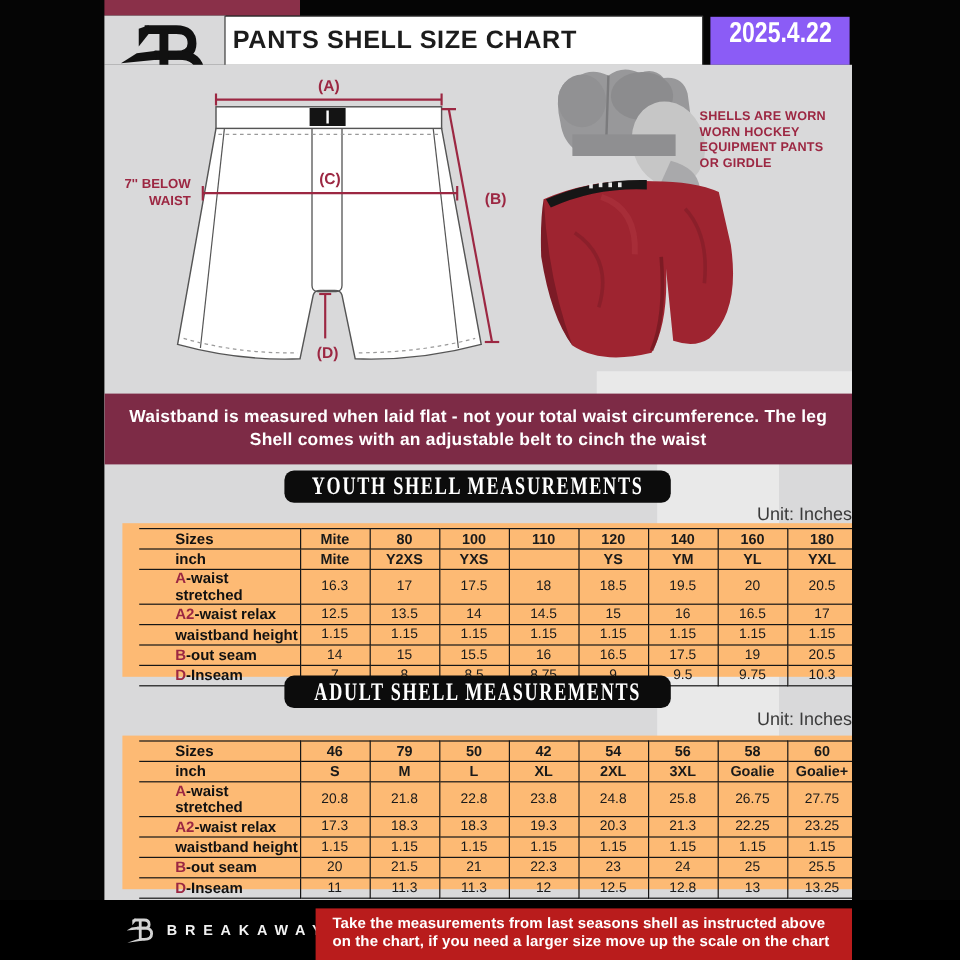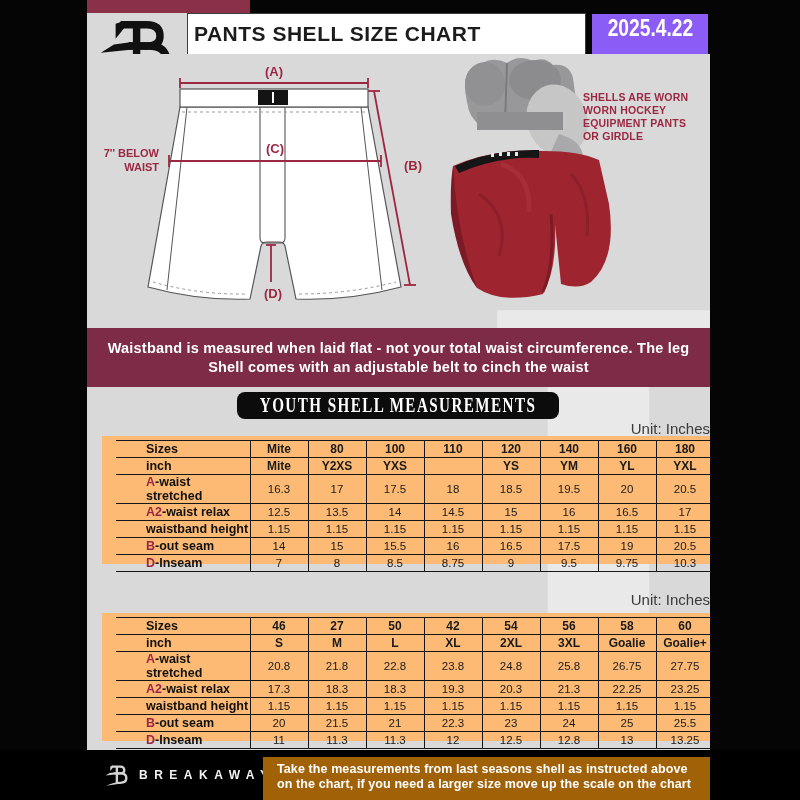--- a/index.html
+++ b/index.html
@@ -50,21 +50,21 @@
   table.size th{border-left:none;text-align:left;padding-left:30px;font-size:12.5px;font-weight:bold;color:#111;}
   table.size td{text-align:center;font-size:11.5px;color:#1a1a1a;font-weight:normal;}
   table.size tr.bold-row td{font-weight:bold;font-size:12px;}
   table.size .prefix{color:#9c2742;font-weight:bold;}
   col.lab{width:134px;} col.val{width:58px;}
 
   
   .footer-band{left:0;top:750px;width:800px;height:50px;background:#000;}
   .footer-logo{position:absolute;left:104px;top:13px;display:flex;align-items:center;gap:9px;}
   .footer-word{color:#f2f2f2;font-size:12px;font-weight:bold;letter-spacing:6.5px;}
-  .footer-note{position:absolute;left:263px;top:7px;width:447px;height:43px;background:#a16207;
+  .footer-note{position:absolute;left:263px;top:7px;width:447px;height:43px;background:#b91c1c;
                box-sizing:border-box;padding:5px 8px 0 14px;color:#fff;font-size:12.5px;
                line-height:14.6px;font-weight:bold;letter-spacing:.1px;}
   svg text{font-family:"Liberation Sans",sans-serif;}
 </style>
 </head>
 <body>
 
 <div class="canvas">
 
   <div class="abs top-strip"></div>
@@ -256,39 +256,42 @@
               <td>8.75</td>
               <td>9</td>
               <td>9.5</td>
               <td>9.75</td>
               <td>10.3</td>
             </tr>
           </tbody>
       </table>
     </div>
 
+    <div class="abs section-banner banner-adult">
+      <span>ADULT SHELL MEASUREMENTS</span>
+    </div>
     <div class="abs unit unit-adult">Unit: Inches</div>
     <div class="abs panel panel-adult">
       <table class="size">
         <colgroup>
             <col class="lab">
             <col class="val">
             <col class="val">
             <col class="val">
             <col class="val">
             <col class="val">
             <col class="val">
             <col class="val">
             <col class="val">
           </colgroup>
         <tbody>
             <tr class="bold-row">
               <th>Sizes</th>
               <td>46</td>
-              <td>27</td>
+              <td>79</td>
               <td>50</td>
               <td>42</td>
               <td>54</td>
               <td>56</td>
               <td>58</td>
               <td>60</td>
             </tr>
             <tr class="bold-row">
               <th>inch</th>
               <td>S</td>

